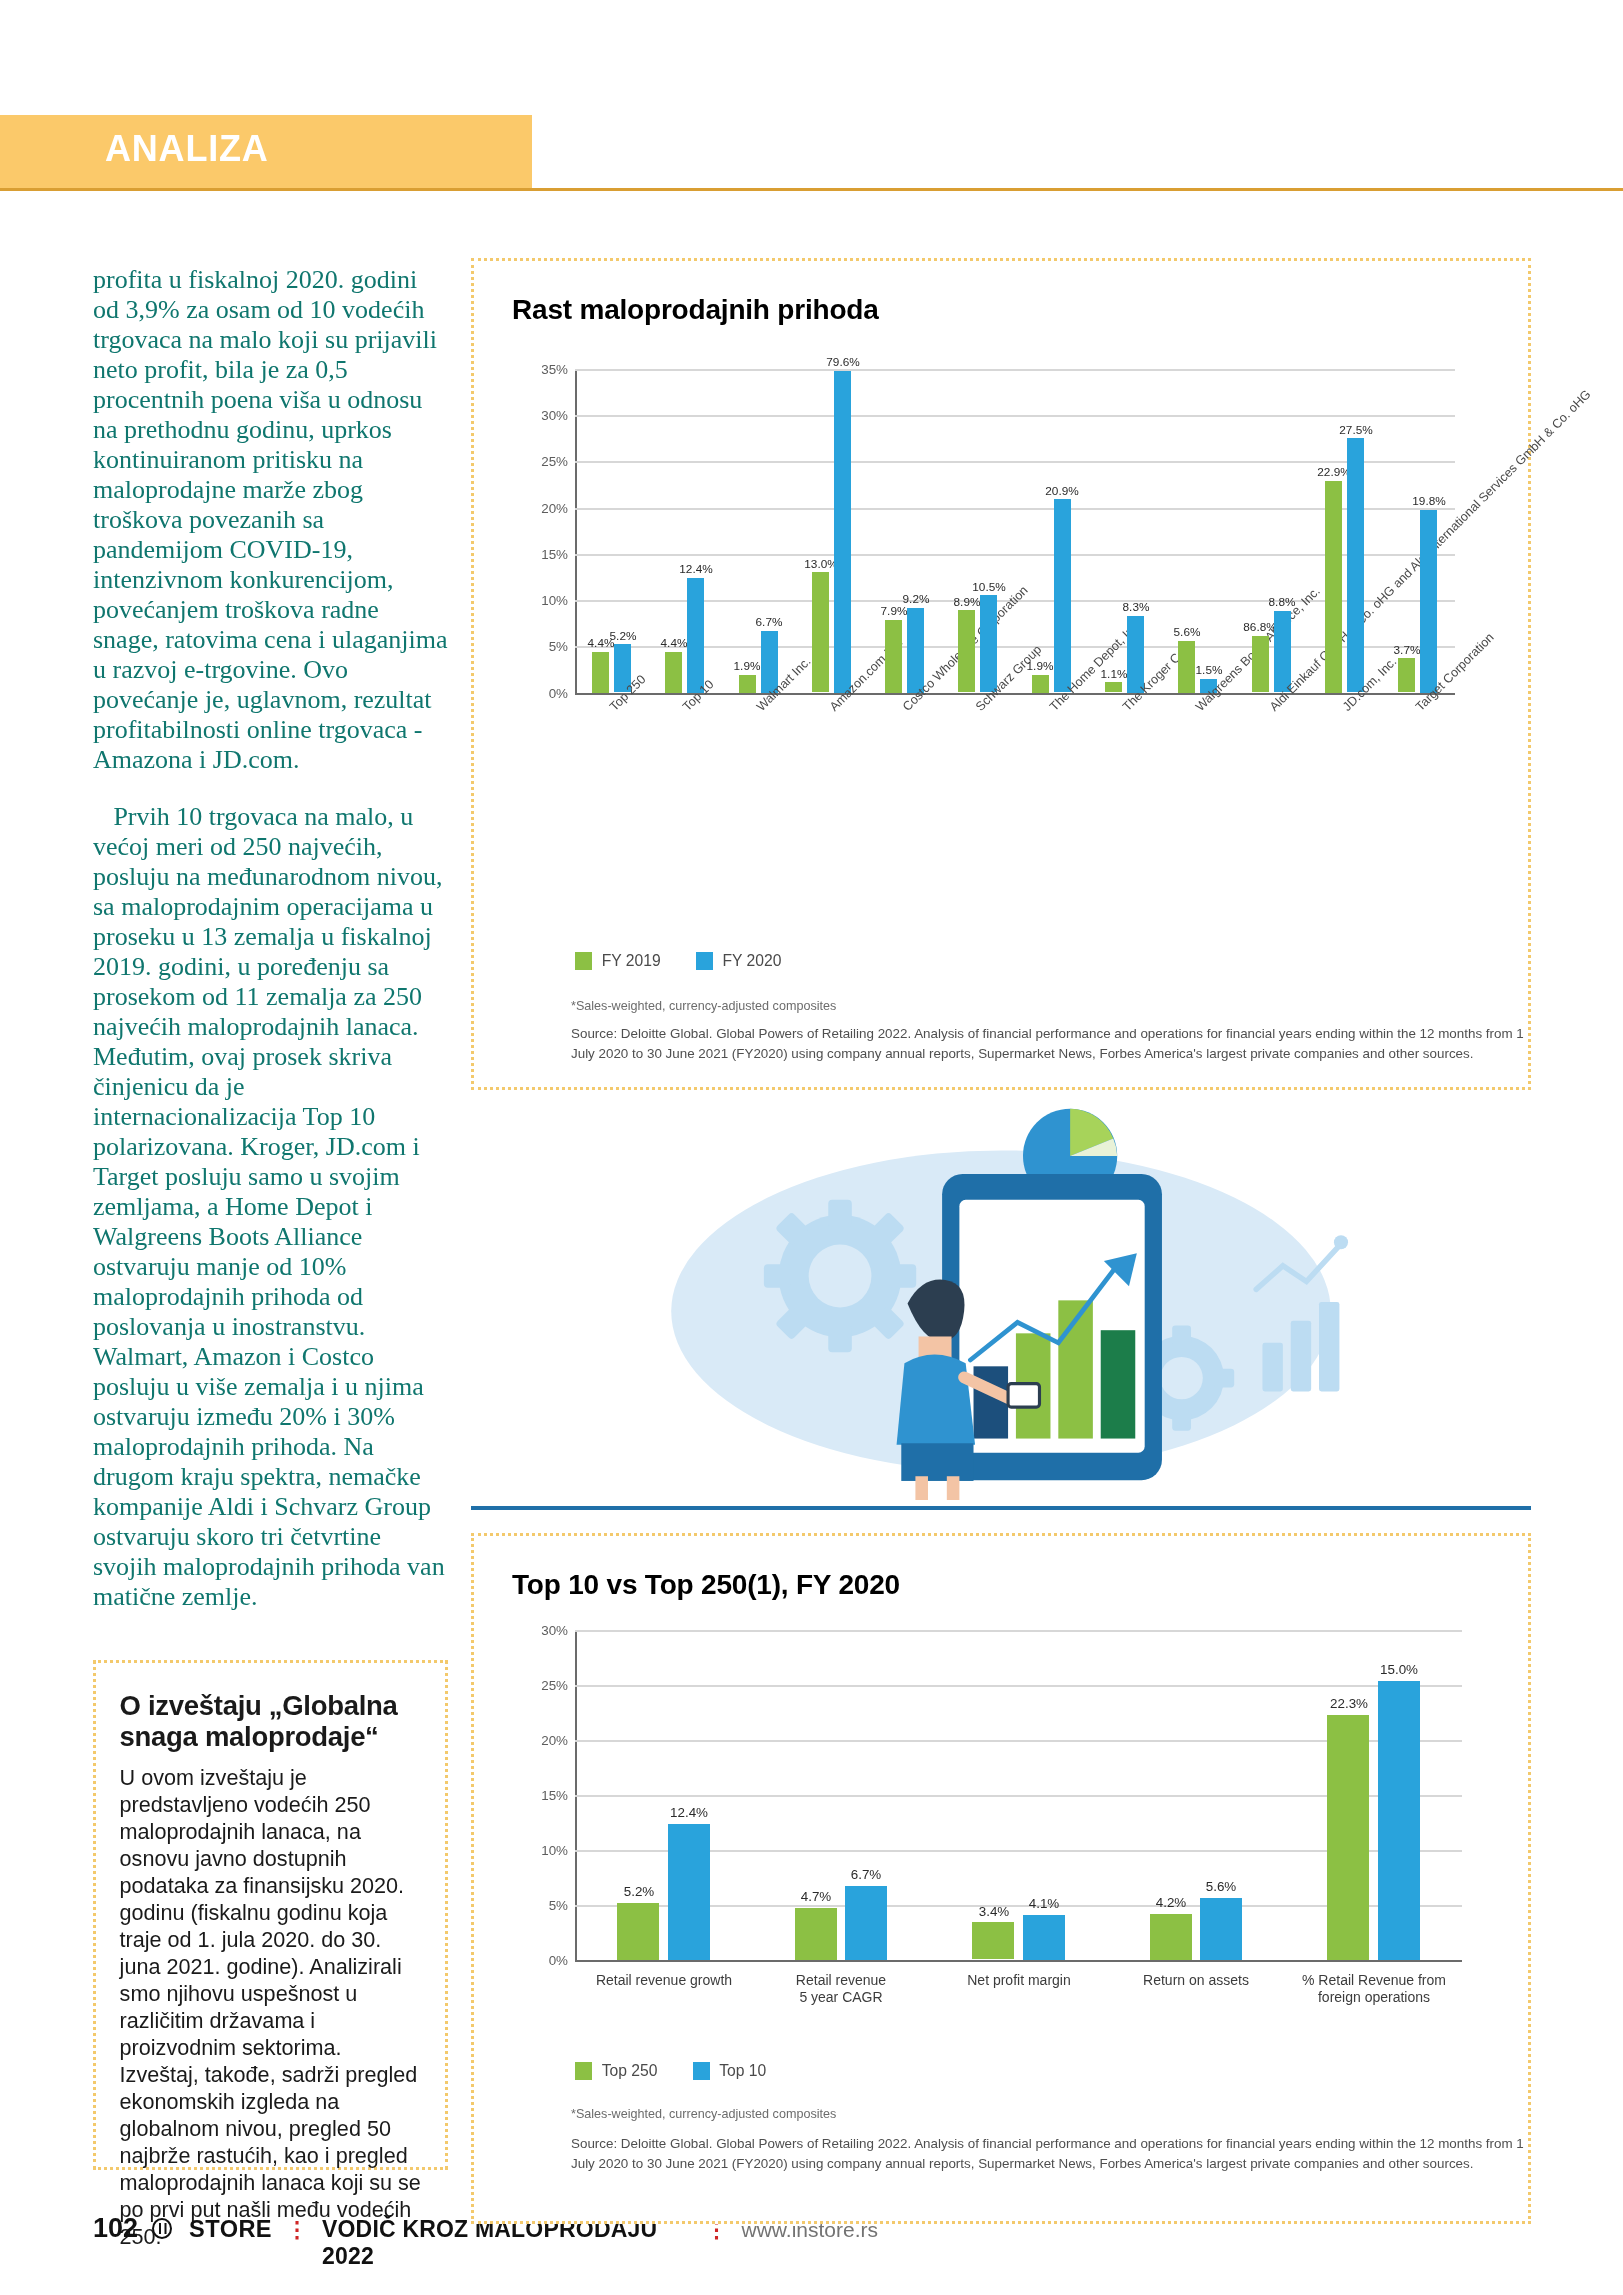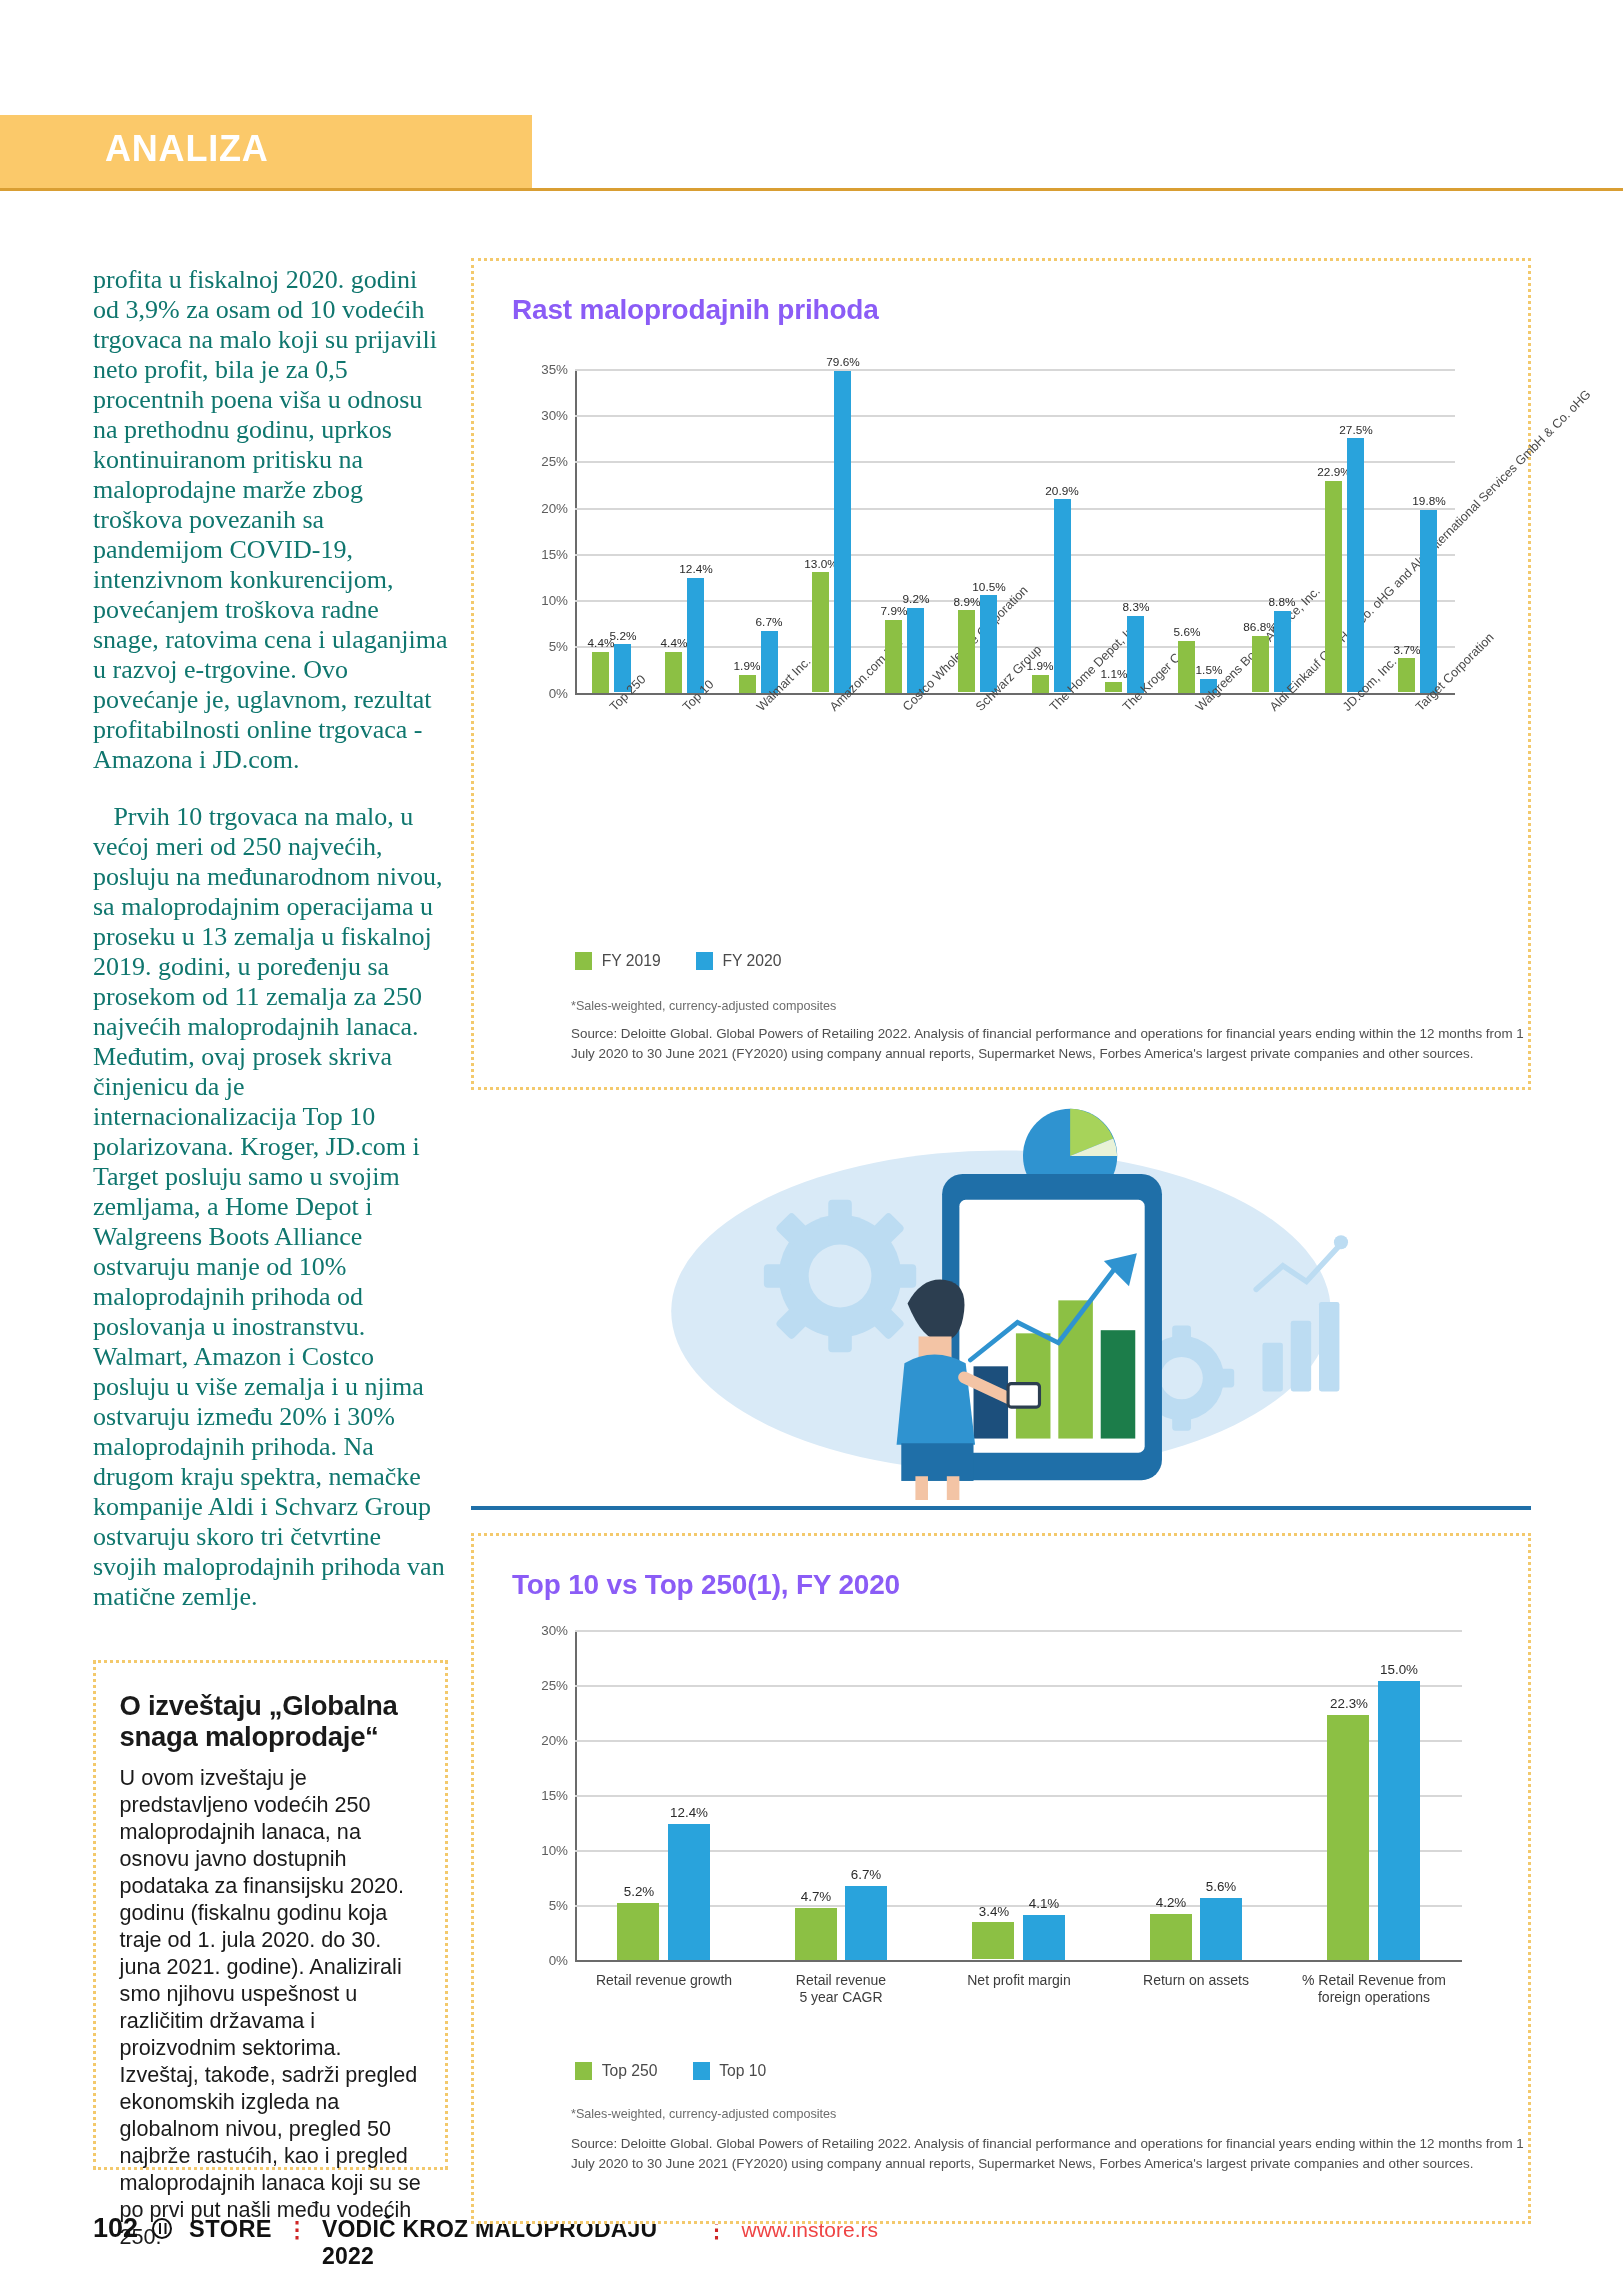--- a/index.html
+++ b/index.html
@@ -57,32 +57,32 @@
     border-radius: 50%; position: relative; top: 2.4px; margin-right: 3.1px;
   }
   .footer-logo-mark::after {
     content: ""; position: absolute; left: 4.7px; top: 3.1px;
     width: 2.4px; height: 10.2px; background: #111;
     box-shadow: 5.5px 0 0 0 #111;
   }
   .footer-brand { font-size: 23.6px; font-weight: bold; color: #111; letter-spacing: 0.4px; }
   .footer-sep { color: #cf2525; font-weight: bold; font-size: 22px; }
   .footer-mid { font-size: 23px; font-weight: bold; color: #111; letter-spacing: 0.2px; }
-  .footer-url { font-size: 21px; color: #ef4444; }
+  .footer-url { font-size: 21px; color: #737373; }
 
   
   .panel {
     position: absolute; border: 3.1px dotted #f3c96c; background: #fff;
   }
   #panel-chart1 { left: 471px; top: 258px; width: 1060px; height: 832px; }
   #panel-chart2 { left: 471px; top: 1533px; width: 1060px; height: 691px; }
 
   .panel-title {
     position: absolute; left: 38px; top: 33px;
-    font-size: 28px; font-weight: bold; color: #8b5cf6; letter-spacing: -0.2px;
+    font-size: 28px; font-weight: bold; color: #000000; letter-spacing: -0.2px;
   }
 
   
   .plot { position: absolute; }
   .y-axis-line { position: absolute; background: #6b6b6b; width: 2.4px; }
   .x-axis-line { position: absolute; background: #6b6b6b; height: 2.4px; }
   .gridline { position: absolute; height: 1.6px; background: #d7d7d7; }
   .ytick {
     position: absolute; font-size: 13.4px; color: #5d5d5d;
     text-align: right; transform: translateY(-50%);

